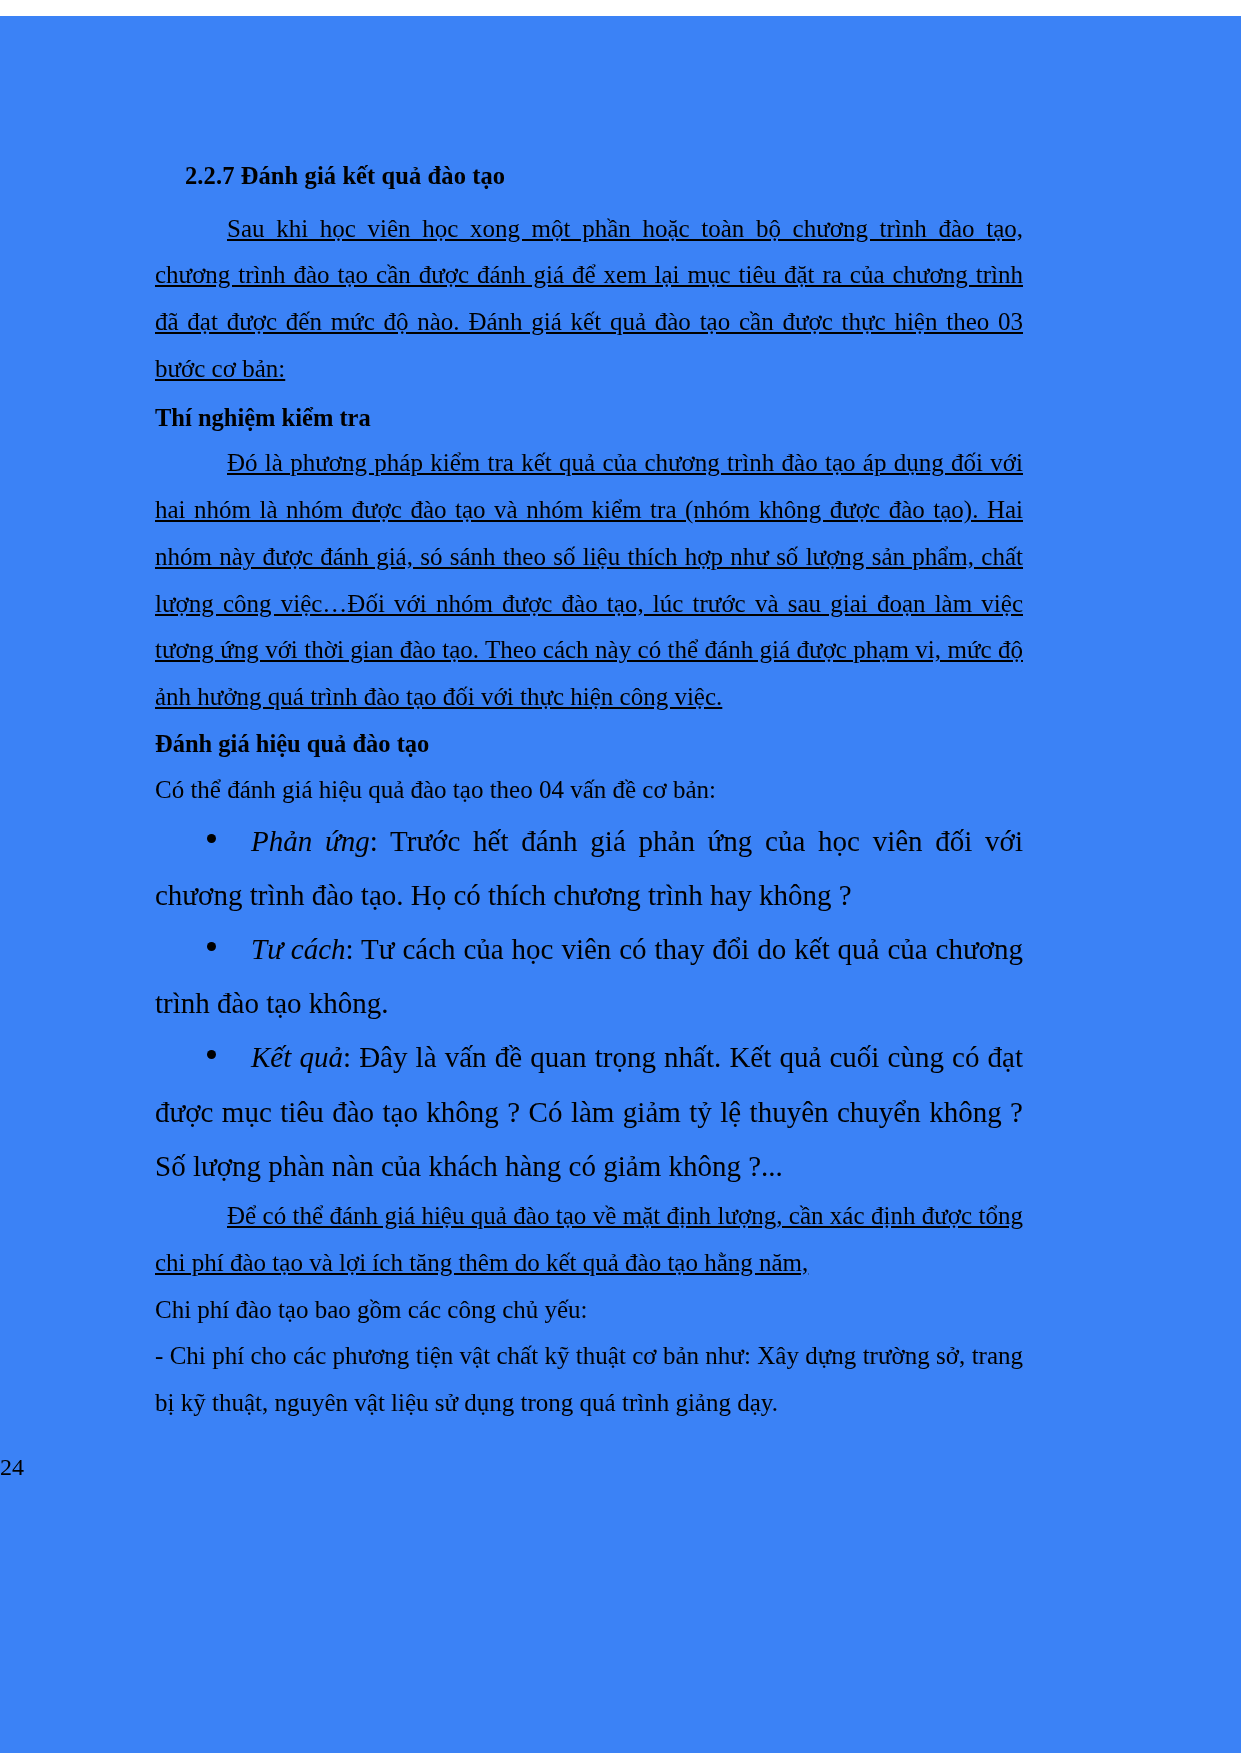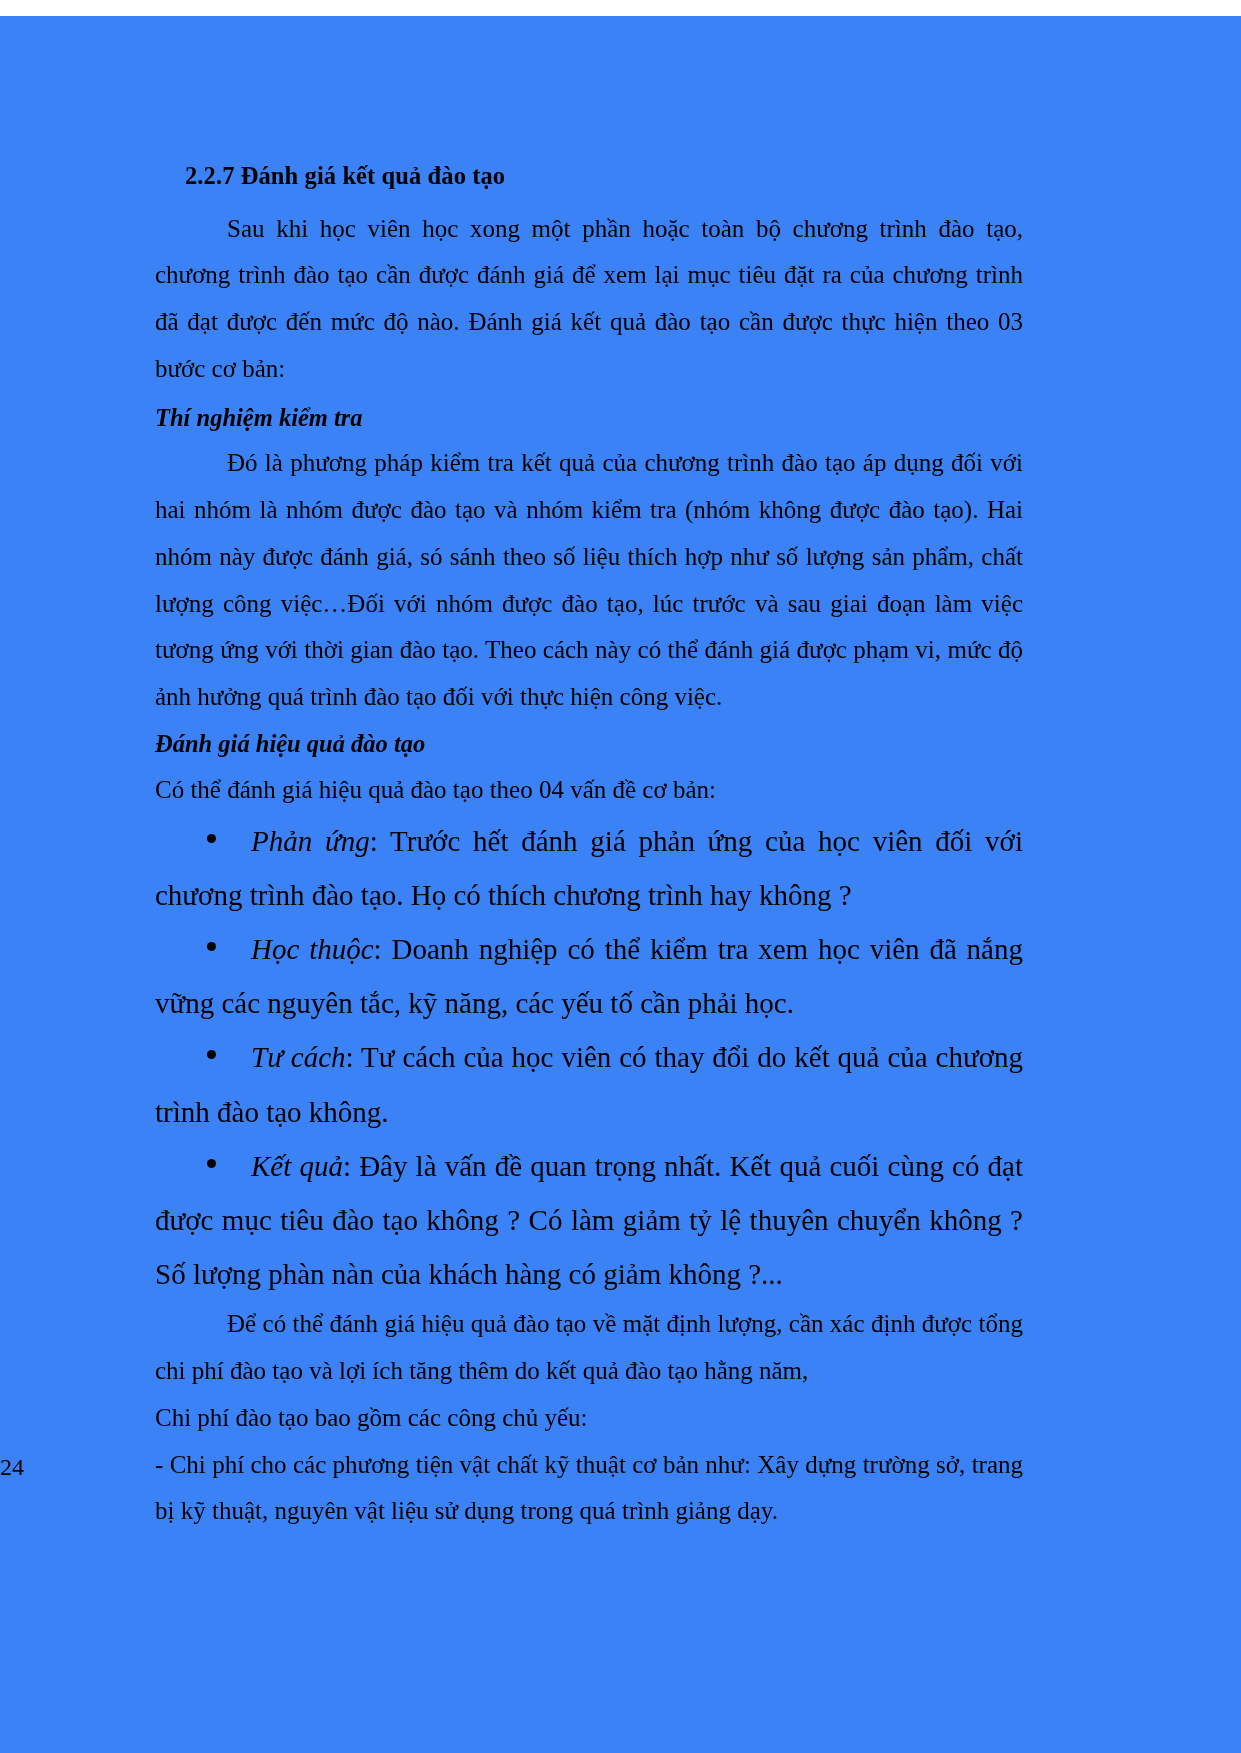--- a/index.html
+++ b/index.html
@@ -38,24 +38,24 @@
   p.body {
     font-size: 25px;
     line-height: 1.87;
     margin: 0;
     text-align: justify;
     text-justify: inter-word;
     hyphens: none;
   }
   p.body.indent {
     text-indent: 72px;
+    text-decoration: underline;
   }
   .subhead {
     font-weight: bold;
-    font-style: italic;
     font-size: 24.5px;
     line-height: 1.87;
     margin: 0;
     text-align: left;
   }
   ul.bullets {
     list-style: none;
     margin: 0;
     padding: 0;
   }
@@ -124,24 +124,20 @@
 
     <p class="body">Có thể đánh giá hiệu quả đào tạo theo 04 vấn đề cơ bản:</p>
 
     <ul class="bullets">
       <li>
         <span class="bullet-dot"></span>
         <span class="li-text"><span class="term">Phản ứng</span><span>: Trước hết đánh giá phản ứng của học viên đối với chương trình đào tạo. Họ có thích chương trình hay không ?</span></span>
       </li>
       <li>
         <span class="bullet-dot"></span>
-        <span class="li-text"><span class="term">Học thuộc</span><span>: Doanh nghiệp có thể kiểm tra xem học viên đã nắng vững các nguyên tắc, kỹ năng, các yếu tố cần phải học.</span></span>
-      </li>
-      <li>
-        <span class="bullet-dot"></span>
         <span class="li-text"><span class="term">Tư cách</span><span>: Tư cách của học viên có thay đổi do kết quả của chương trình đào tạo không.</span></span>
       </li>
       <li>
         <span class="bullet-dot"></span>
         <span class="li-text"><span class="term">Kết quả</span><span>: Đây là vấn đề quan trọng nhất. Kết quả cuối cùng có đạt được mục tiêu đào tạo không ? Có làm giảm tỷ lệ thuyên chuyển không ? Số lượng phàn nàn của khách hàng có giảm không ?...</span></span>
       </li>
     </ul>
 
 
     <p class="body indent">Để có thể đánh giá hiệu quả đào tạo về mặt định lượng, cần xác định được tổng chi phí đào tạo và lợi ích tăng thêm do kết quả đào tạo hằng năm,</p>

